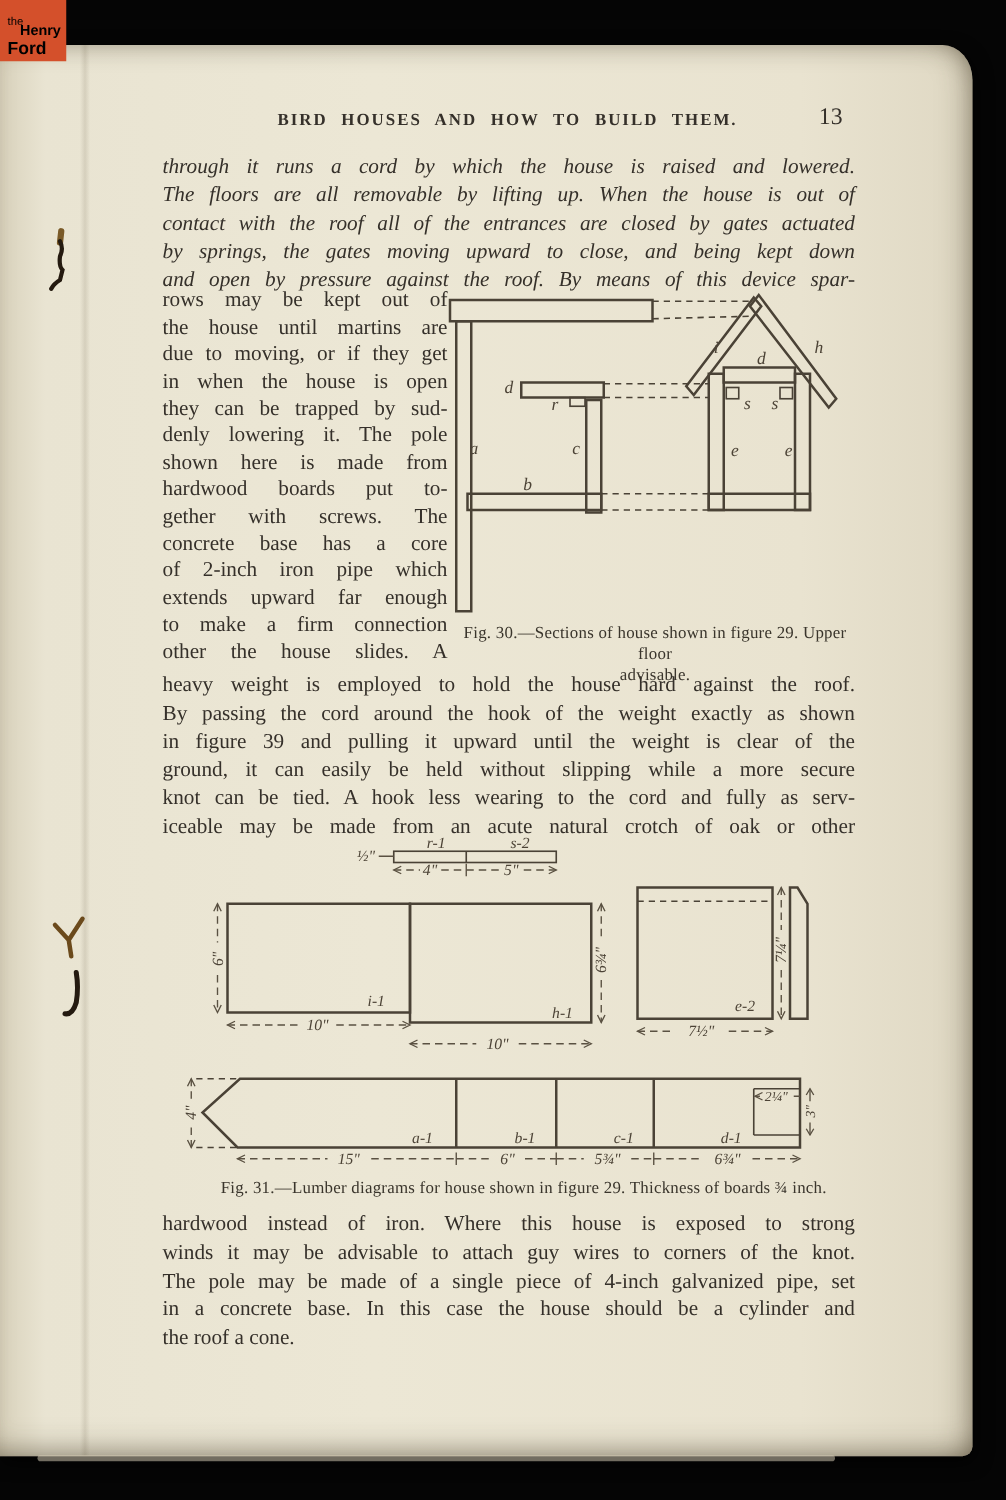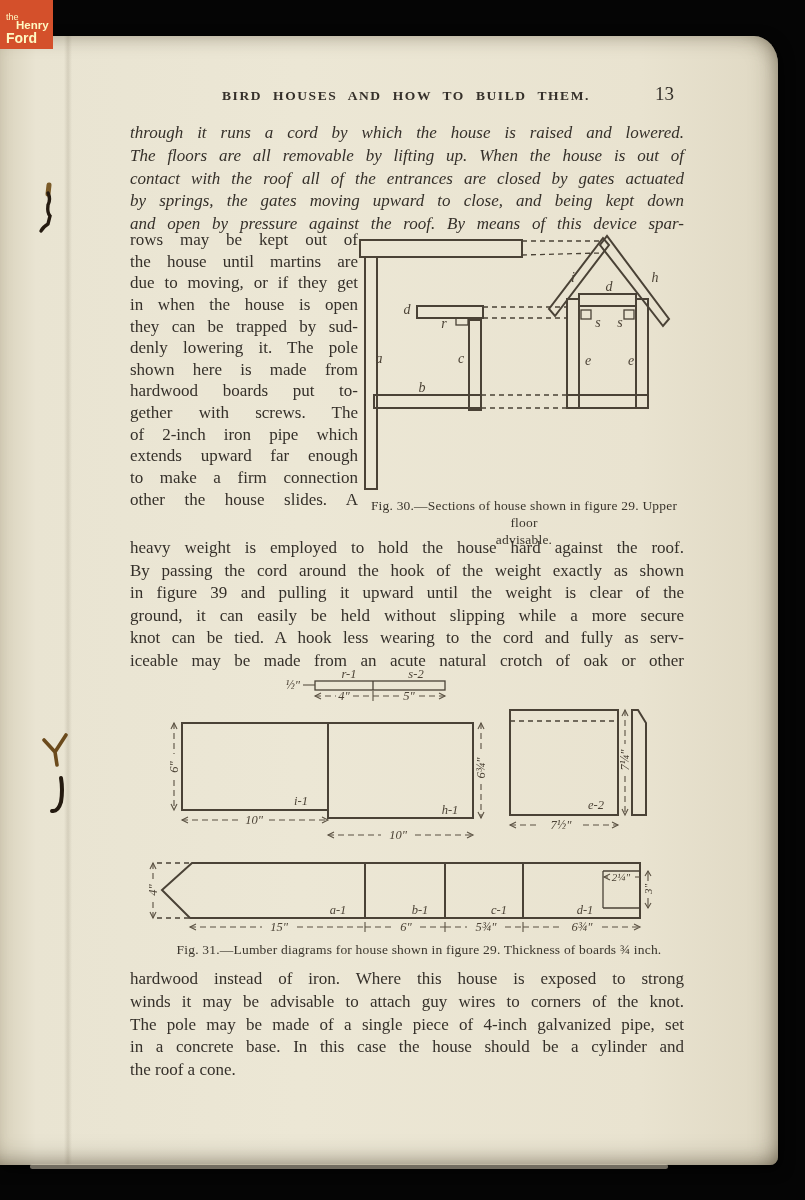--- a/index.html
+++ b/index.html
@@ -36,21 +36,21 @@
   .ln{stroke:#4a4236;stroke-width:2;fill:none;stroke-linejoin:miter;}
   .lt{stroke:#4a4236;stroke-width:1.3;fill:none;}
   .dsh{stroke:#4a4236;stroke-width:1.3;fill:none;stroke-dasharray:5 4;}
   .dim{stroke:#5a5142;stroke-width:1.1;fill:none;}
   .dimd{stroke:#5a5142;stroke-width:1.1;fill:none;stroke-dasharray:6 4;}
   .flb{font:italic 14px "Liberation Serif",serif;fill:#4c4336;}
   .flb2{font:italic 12.5px "Liberation Serif",serif;fill:#4c4336;}
   .flb3{font:italic 11px "Liberation Serif",serif;fill:#4c4336;}
   
   .logo{position:absolute;left:0;top:0;width:53px;height:49px;background:#d4502b;
-        font-family:"Liberation Sans",sans-serif;color:#fef9c3;z-index:5;}
+        font-family:"Liberation Sans",sans-serif;color:#000000;z-index:5;}
   .logo .l1{position:absolute;left:6px;top:12px;font-size:9px;}
   .logo .l2{position:absolute;left:16px;top:19px;font-size:11.5px;font-weight:bold;}
   .logo .l3{position:absolute;left:6px;top:30px;font-size:14px;font-weight:bold;}
 </style>
 </head>
 <body>
 
 <div class="stage">
 
   <div class="page">
@@ -69,20 +69,21 @@
     <div class="leftcol">
       <div class="jline">rows may be kept out of</div>
       <div class="jline">the house until martins are</div>
       <div class="jline">due to moving, or if they get</div>
       <div class="jline">in when the house is open</div>
       <div class="jline">they can be trapped by sud-</div>
       <div class="jline">denly lowering it.  The pole</div>
       <div class="jline">shown here is made from</div>
       <div class="jline">hardwood boards put to-</div>
       <div class="jline">gether with screws.  The</div>
+      <div class="jline">concrete base has a core</div>
       <div class="jline">of 2-inch iron pipe which</div>
       <div class="jline">extends upward far enough</div>
       <div class="jline">to make a firm connection</div>
       <div class="jline">other the house slides.  A</div>
     </div>
 
     <svg class="figwrap" style="left:357px;top:196px;" width="334" height="262" viewBox="0 0 334 262">
       <g>
         <rect class="ln" x="3" y="8" width="162" height="17"></rect>
         <rect class="ln" x="8" y="25" width="12" height="232"></rect>

